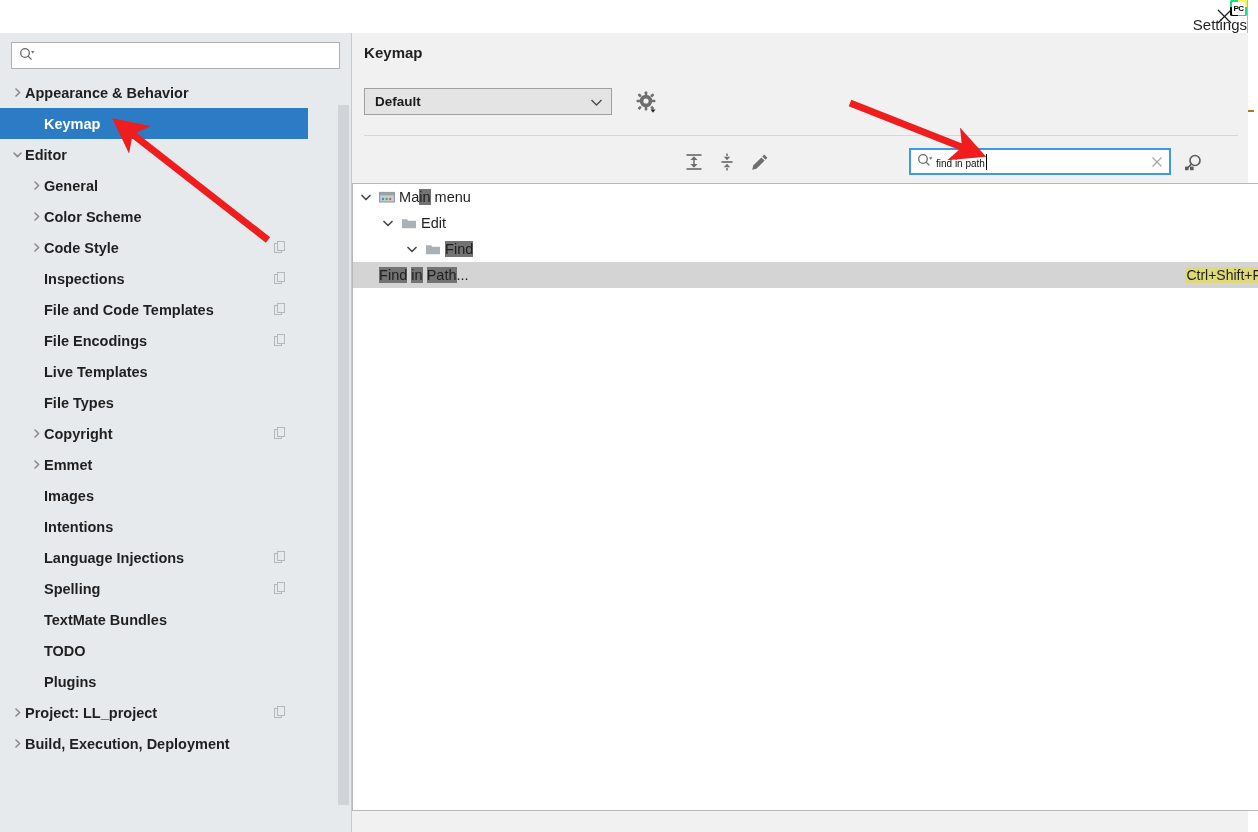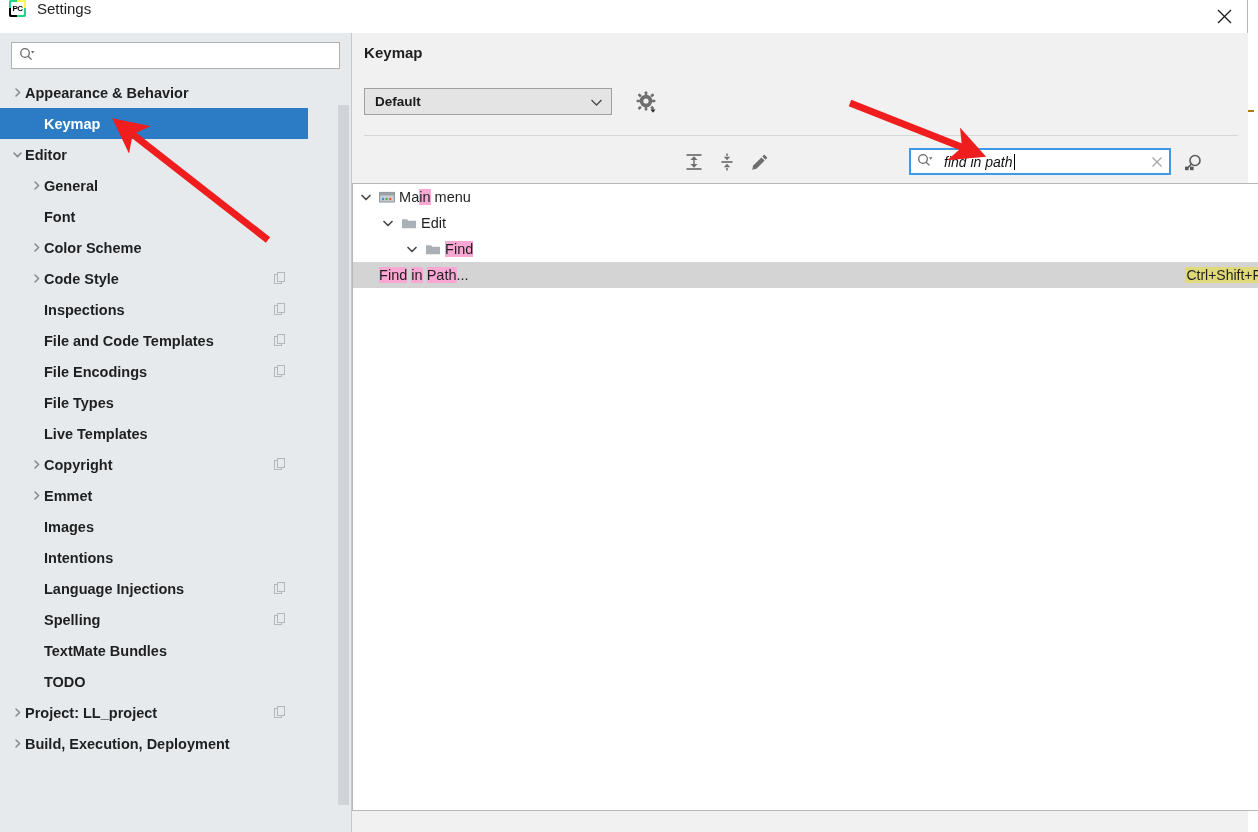--- a/index.html
+++ b/index.html
@@ -26,21 +26,21 @@
     width: 1248px; height: 832px;
     background: #f1f1f1;
     border-right: 1px solid #b5b5b5;
     box-sizing: border-box;
   }
 
   
   .titlebar {
     position: relative; height: 33px; background: #ffffff;
     border-bottom: 1px solid #e2e2e2;
-    display: flex; align-items: flex-start;
+    display: flex; align-items: flex-end; flex-direction: column;
   }
   .app-icon {
     position: relative; width: 17px; height: 17px; margin-left: 9px;
     border-radius: 2px; overflow: hidden;
     background: #21d789;
   }
   .app-icon .q1 { position:absolute; left:0; top:0; width:9px; height:9px; background:#21d789; }
   .app-icon .q2 { position:absolute; right:0; top:0; width:9px; height:9px; background:#fcf84a; }
   .app-icon .q3 { position:absolute; left:0; bottom:0; width:9px; height:9px; background:#000000; }
   .app-icon .q4 { position:absolute; right:0; bottom:0; width:9px; height:9px; background:#21d789; }
@@ -137,22 +137,22 @@
     position: absolute; top: 0; width: 32px; height: 34px;
     display: flex; align-items: center; justify-content: center; cursor: default;
   }
 
   .kb-search {
     position: absolute; right: 77px; top: 3px; width: 262px; height: 27px;
     background: #ffffff; border: 2px solid #3d9ae8; box-sizing: border-box;
     display: flex; align-items: center; padding: 0 4px 0 6px;
   }
   .kb-search .kbtext {
-    flex: 1; font-size: 14px; color: #111; margin-left: 10px;
-    white-space: nowrap; position: relative; font-style: italic;
+    flex: 1; font-size: 10px; color: #111; margin-left: 2px;
+    white-space: nowrap; position: relative;
   }
   .caret {
     display: inline-block; width: 1px; height: 16px; background: #000;
     vertical-align: -3px; margin-left: 1px;
   }
   .clear-x { width: 16px; display: flex; align-items: center; justify-content: center; cursor: default; }
   .find-shortcut-btn {
     position: absolute; right: 40px; top: 5px; width: 30px; height: 26px;
     display: flex; align-items: center; justify-content: center; cursor: default;
   }
@@ -164,21 +164,21 @@
     overflow: hidden;
   }
   .km-row {
     position: relative; height: 26px; display: flex; align-items: center;
     font-size: 14.5px; color: #1f1f1f; cursor: default; white-space: nowrap;
   }
   .km-row.sel { background: #d4d4d4; padding-left: 24px; }
   .km-arrow { width: 22px; display:flex; align-items:center; justify-content:center; flex:0 0 22px; }
   .km-icon { width: 20px; display:flex; align-items:center; justify-content:center; flex:0 0 20px; }
   .km-label { margin-left: 2px; }
-  .hl { background: #f9a8d4; }
+  .hl { background: #737373; }
   .km-shortcut {
     position: absolute; right: 8px; top: 50%; transform: translateY(-50%);
     font-size: 14px; color: #1f1f1f; background: #dfd97a; padding: 0 1px;
   }
   .km-d0 { padding-left: 2px; }
   .km-d1 { padding-left: 24px; }
   .km-d2 { padding-left: 48px; }
   .km-d3 { padding-left: 120px; }
 
   
@@ -258,24 +258,20 @@
               </div>
               <div class="nav-item lv1">
                 <span class="nav-arrow">
                   <svg width="11" height="11" viewBox="0 0 11 11">
                     <polyline points="4,2 7.6,5.5 4,9" fill="none" stroke="#8a8a8a" stroke-width="1.6" stroke-linecap="round" stroke-linejoin="round"></polyline>
                   </svg>
                 </span>
                 <span class="nav-label">General</span>
               </div>
               <div class="nav-item lv1">
-                <span class="nav-arrow"></span>
-                <span class="nav-label">Font</span>
-              </div>
-              <div class="nav-item lv1">
                 <span class="nav-arrow">
                   <svg width="11" height="11" viewBox="0 0 11 11">
                     <polyline points="4,2 7.6,5.5 4,9" fill="none" stroke="#8a8a8a" stroke-width="1.6" stroke-linecap="round" stroke-linejoin="round"></polyline>
                   </svg>
                 </span>
                 <span class="nav-label">Color Scheme</span>
               </div>
               <div class="nav-item lv1">
                 <span class="nav-arrow">
                   <svg width="11" height="11" viewBox="0 0 11 11">
@@ -307,27 +303,27 @@
               <div class="nav-item lv1">
                 <span class="nav-arrow"></span>
                 <span class="nav-label">File Encodings</span>
                 <span class="nav-badge"><svg width="12" height="12" viewBox="0 0 12 12">
                     <rect x="0.5" y="2.5" width="7" height="9" fill="none" stroke="#b4b8bb" stroke-width="1"></rect>
                     <rect x="3.5" y="0.5" width="7" height="9" fill="#e6eaed" stroke="#b4b8bb" stroke-width="1"></rect>
                   </svg></span>
               </div>
               <div class="nav-item lv1">
                 <span class="nav-arrow"></span>
+                <span class="nav-label">Live Templates</span>
+              </div>
+              <div class="nav-item lv1">
+                <span class="nav-arrow"></span>
                 <span class="nav-label">File Types</span>
               </div>
               <div class="nav-item lv1">
-                <span class="nav-arrow"></span>
-                <span class="nav-label">Live Templates</span>
-              </div>
-              <div class="nav-item lv1">
                 <span class="nav-arrow">
                   <svg width="11" height="11" viewBox="0 0 11 11">
                     <polyline points="4,2 7.6,5.5 4,9" fill="none" stroke="#8a8a8a" stroke-width="1.6" stroke-linecap="round" stroke-linejoin="round"></polyline>
                   </svg>
                 </span>
                 <span class="nav-label">Copyright</span>
                 <span class="nav-badge"><svg width="12" height="12" viewBox="0 0 12 12">
                     <rect x="0.5" y="2.5" width="7" height="9" fill="none" stroke="#b4b8bb" stroke-width="1"></rect>
                     <rect x="3.5" y="0.5" width="7" height="9" fill="#e6eaed" stroke="#b4b8bb" stroke-width="1"></rect>
                   </svg></span>
@@ -364,20 +360,24 @@
                     <rect x="3.5" y="0.5" width="7" height="9" fill="#e6eaed" stroke="#b4b8bb" stroke-width="1"></rect>
                   </svg></span>
               </div>
               <div class="nav-item lv1">
                 <span class="nav-arrow"></span>
                 <span class="nav-label">TextMate Bundles</span>
               </div>
               <div class="nav-item lv1">
                 <span class="nav-arrow"></span>
                 <span class="nav-label">TODO</span>
+              </div>
+              <div class="nav-item lv1 bold">
+                <span class="nav-arrow"></span>
+                <span class="nav-label">Plugins</span>
               </div>
               <div class="nav-item lv0 bold">
                 <span class="nav-arrow">
                   <svg width="11" height="11" viewBox="0 0 11 11">
                     <polyline points="4,2 7.6,5.5 4,9" fill="none" stroke="#8a8a8a" stroke-width="1.6" stroke-linecap="round" stroke-linejoin="round"></polyline>
                   </svg>
                 </span>
                 <span class="nav-label">Project: LL_project</span>
                 <span class="nav-badge"><svg width="12" height="12" viewBox="0 0 12 12">
                     <rect x="0.5" y="2.5" width="7" height="9" fill="none" stroke="#b4b8bb" stroke-width="1"></rect>

